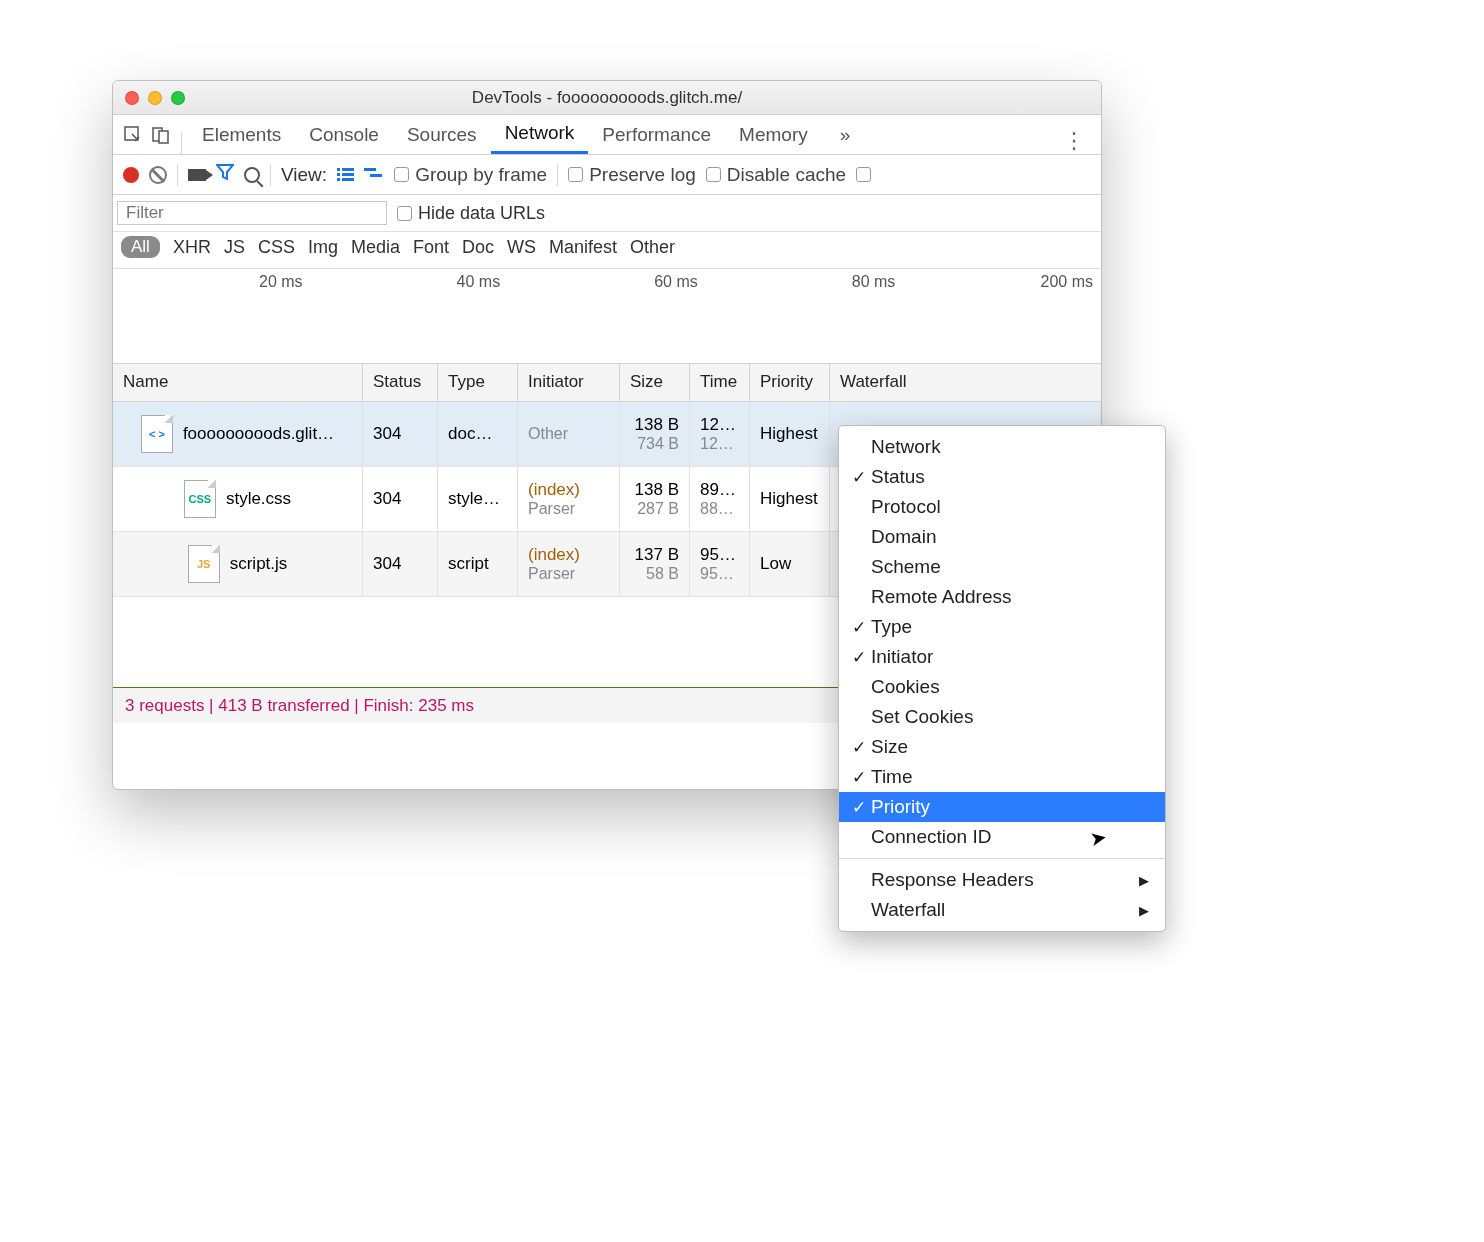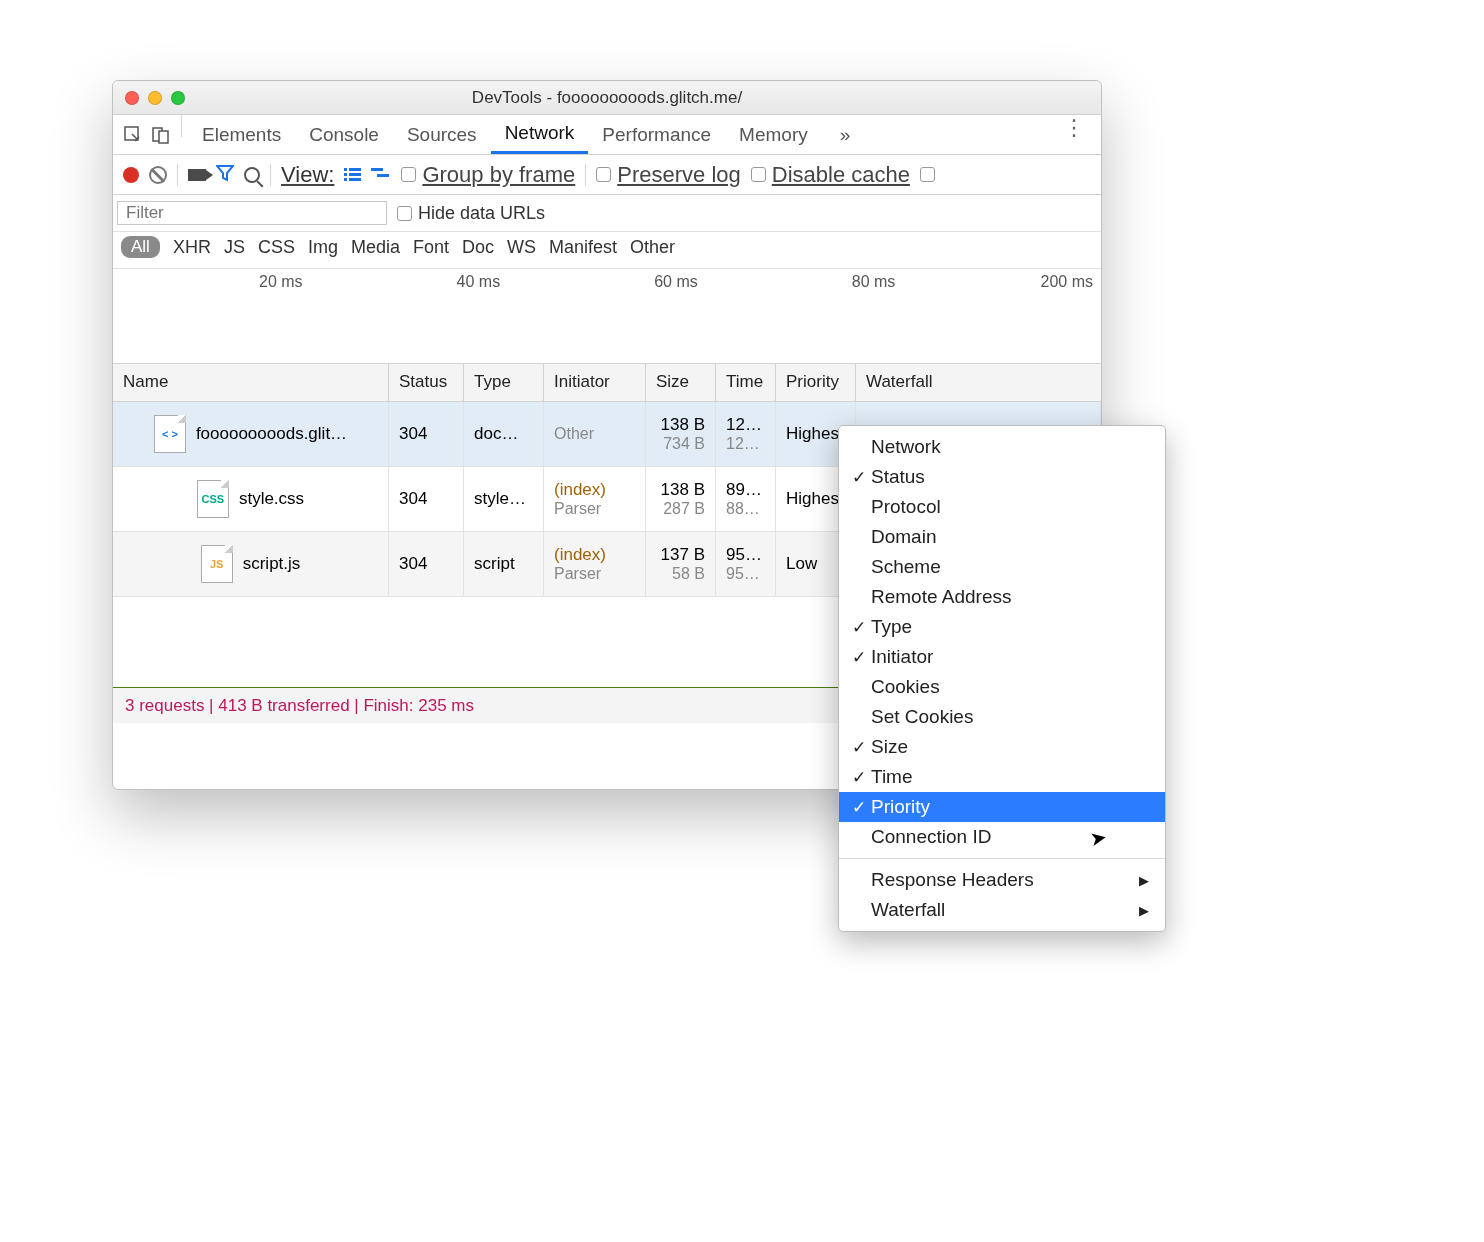--- a/index.html
+++ b/index.html
@@ -33,43 +33,42 @@
 }
 .traffic-lights { display: flex; gap: 9px; padding-left: 12px; }
 .tl { width: 14px; height: 14px; border-radius: 50%; border: 0.5px solid rgba(0,0,0,0.15); }
 .tl.red { background:#ff5f57; }
 .tl.yellow { background:#febc2e; }
 .tl.green { background:#28c840; }
 .title { position:absolute; left:0; right:0; text-align:center; font-size:17px; color:#333; }
 .tabbar {
   height: 40px;
   display:flex;
-  align-items:flex-start;
+  align-items:flex-end;
   border-bottom:1px solid #d2d2d2;
   padding: 0 6px;
   gap: 0;
   font-size: 19px;
   color:#555;
 }
 .tabbar .icon-btn { width:28px; display:flex; justify-content:center; align-items:center; height:100%; cursor:pointer; }
 .tabbar .sep { width:1px; height:22px; background:#d6d6d6; margin:0 6px; }
 .tab { padding: 0 14px; height:100%; display:flex; align-items:center; cursor:pointer; }
 .tab.active { color:#111; border-bottom:3px solid #1a73e8; font-weight:500; }
 .tabbar .more { margin-left:4px; }
 .tabbar .menu-kebab { margin-left:auto; font-size:22px; color:#666; padding:0 10px; cursor:pointer; }
 .toolbar {
   height: 40px;
   display:flex;
   align-items:center;
   border-bottom:1px solid #d2d2d2;
   padding: 0 10px;
   gap: 10px;
-  font-size: 22px;
+  font-size: 19px;
   color:#444;
-  text-decoration:underline;
 }
 .toolbar .vsep { width:1px; height:22px; background:#d6d6d6; }
 .rec-dot { width:16px; height:16px; border-radius:50%; background:#d93025; }
 .noentry { width:18px; height:18px; border:2.5px solid #777; border-radius:50%; position:relative; }
 .noentry::after { content:""; position:absolute; width:18px; height:2.5px; background:#777; top:6px; left:-2px; transform:rotate(45deg); }
 .camera-icon { width:18px; height:12px; background:#4a4a4a; position:relative; }
 .camera-icon::after { content:""; position:absolute; right:-7px; top:1px; border-left:7px solid #4a4a4a; border-top:5px solid transparent; border-bottom:5px solid transparent; }
 .funnel { color:#1a73e8; }
 .mag { width:16px; height:16px; border:2px solid #555; border-radius:50%; position:relative; }
 .mag::after { content:""; position:absolute; width:8px; height:2px; background:#555; bottom:-4px; right:-6px; transform:rotate(45deg); }
@@ -87,21 +86,21 @@
 .filter-input { width:270px; height:24px; border:1px solid #c8c8c8; padding:0 8px; font-size:17px; color:#888; background:#fff; }
 .typefilter { display:flex; align-items:center; gap:13px; padding:4px 8px 10px; font-size:18px; color:#333; border-bottom:1px solid #e0e0e0; }
 .pill { background:#8a8a8a; color:#fff; border-radius:9px; padding:1px 10px; font-size:17px; }
 .overview { height:95px; border-bottom:1px solid #d2d2d2; position:relative; background:#fff; }
 .overview-ticks { display:flex; font-size:16px; color:#555; }
 .overview-ticks div { flex:1; text-align:right; padding:4px 8px 0 0; }
 .table-wrapper { }
 .thead { display:flex; background:#f4f4f4; border-bottom:1px solid #d2d2d2; font-size:17px; color:#222; height:38px; }
 .th { padding:8px 10px; border-right:1px solid #d2d2d2; overflow:hidden; white-space:nowrap; text-overflow:ellipsis; }
 .th.wf { border-right:none; }
-.col-name{width:276px;} .col-status{width:75px;} .col-type{width:80px;} .col-init{width:102px;} .col-size{width:70px;} .col-time{width:60px;} .col-pri{width:80px;} .col-wf{flex:1;}
+.col-name{width:250px;} .col-status{width:75px;} .col-type{width:80px;} .col-init{width:102px;} .col-size{width:70px;} .col-time{width:60px;} .col-pri{width:80px;} .col-wf{flex:1;}
 .tbody .tr { display:flex; border-bottom:1px solid #e2e2e2; font-size:17px; height:65px; }
 .tr.sel { background:#e1ecf7; }
 .tr.alt { background:#f5f5f5; }
 .td { padding:8px 10px; border-right:1px solid #e2e2e2; display:flex; flex-direction:column; justify-content:center; overflow:hidden; }
 .td .sub { color:#888; font-size:16px; }
 .td .link { color:#a16207; }
 .name-cell { flex-direction:row; align-items:center; gap:10px; }
 .file-icon { width:32px; height:38px; background:#fff; border:1px solid #aaa; position:relative; display:flex; align-items:center; justify-content:center; font-size:11px; font-weight:bold; }
 .file-icon::before { content:""; position:absolute; top:-1px; right:-1px; width:8px; height:8px; background:linear-gradient(135deg,#fff 50%,#ccc 50%); }
 .file-icon.html { color:#1a73e8; }

